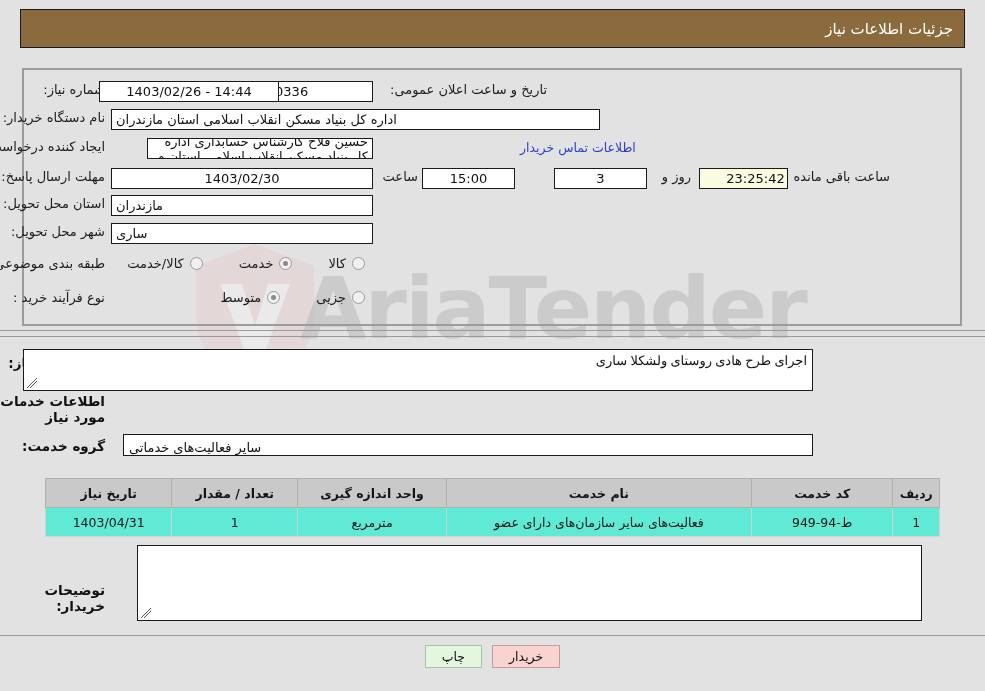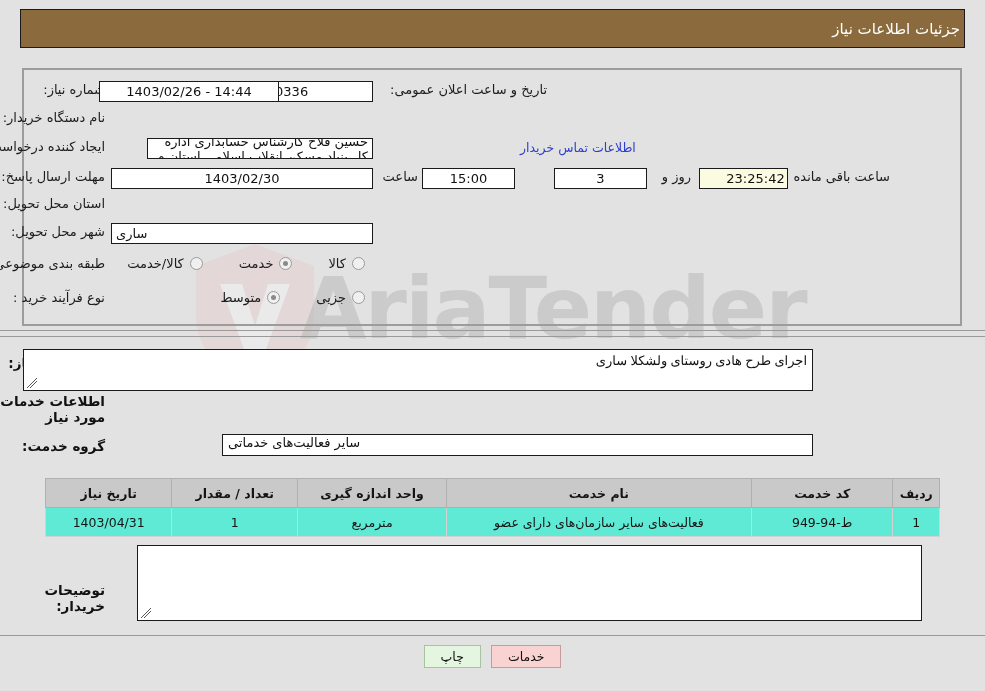--- a/index.html
+++ b/index.html
@@ -54,21 +54,21 @@
     width: 945px;
     height: 39px;
     background: #8b6b3e;
     border: 1px solid #1a1a1a;
     box-sizing: border-box;
     color: #ffffff;
     font-size: 15px;
     display: flex;
     align-items: center;
     justify-content: flex-start;
-    padding-right: 4px;
+    padding-right: 11px;
     z-index: 3;
   }
 
   
   .panel {
     position: absolute;
     left: 22px;
     top: 68px;
     width: 940px;
     height: 258px;
@@ -255,20 +255,23 @@
   <div class="row" style="right:438px; top:82px;">
     <span class="lbl">تاریخ و ساعت اعلان عمومی:</span>
   </div>
   <div class="inp center" style="position:absolute; right:601px; top:81px; width:180px; z-index:3; right:auto; left:99px;">
     <span>14:44 - 1403/02/26</span>
   </div>
 
   <div class="row" style="right:880px; top:110px;">
     <span class="lbl">نام دستگاه خریدار:</span>
   </div>
+  <div class="inp right" style="position:absolute; right:385px; top:109px; width:489px; z-index:3;">
+    <span>اداره کل بنیاد مسکن انقلاب اسلامی استان مازندران</span>
+  </div>
 
   <div class="row" style="right:880px; top:139px;">
     <span class="lbl">ایجاد کننده درخواست:</span>
   </div>
   <div class="inp right" style="position:absolute; right:612px; top:138px; width:226px; z-index:3;">
     <span>حسین فلاح کارشناس حسابداری اداره کل بنیاد مسکن انقلاب اسلامی استان م</span>
   </div>
   <div class="row" style="right:none; left:520px; top:140px;">
     <a class="link">اطلاعات تماس خریدار</a>
   </div>
@@ -294,20 +297,23 @@
   </div>
   <div class="inp center yellow" style="position:absolute; right:197px; top:168px; width:89px; z-index:3;padding-left:28px;">
     <span>23:25:42</span>
   </div>
   <div class="row" style="right:95px; top:169px;">
     <span class="lbl">ساعت باقی مانده</span>
   </div>
 
   <div class="row" style="right:880px; top:196px;">
     <span class="lbl">استان محل تحویل:</span>
+  </div>
+  <div class="inp right" style="position:absolute; right:612px; top:195px; width:262px; z-index:3;">
+    <span>مازندران</span>
   </div>
 
   <div class="row" style="right:880px; top:224px;">
     <span class="lbl">شهر محل تحویل:</span>
   </div>
   <div class="inp right" style="position:absolute; right:612px; top:223px; width:262px; z-index:3;">
     <span>ساری</span>
   </div>
 
   <div class="row" style="right:880px; top:256px;">
@@ -349,21 +355,21 @@
   <div class="textarea" style="right:172px; top:349px; width:790px; height:42px;font-family:Liberation Serif, serif;">
     <span>اجرای طرح هادی روستای ولشکلا ساری</span>
     <svg class="resize-grip" viewBox="0 0 12 12">
       <path d="M1 11 L11 1 M4 11 L11 4" stroke="#555" stroke-width="1" fill="none"></path>
     </svg>
   </div>
 
   <div class="section-head" style="right:880px; top:393px;">اطلاعات خدمات مورد نیاز</div>
 
   <div class="section-head" style="right:880px; top:438px;">گروه خدمت:</div>
-  <div class="textarea" style="right:172px; top:434px; width:591px; height:22px; display:flex; align-items:flex-start; justify-content:flex-end; padding:0 5px;">
+  <div class="textarea" style="right:172px; top:434px; width:690px; height:22px; display:flex; align-items:flex-end; justify-content:flex-end; padding:0 5px;">
     <span>سایر فعالیت‌های خدماتی</span>
   </div>
 
   <table class="grid" style="right:45px; top:478px; width:895px;">
     <thead>
       <tr id="table-head-row">
           <th style="width: 38px;">ردیف</th>
           <th style="width: 140px;">کد خدمت</th>
           <th style="width: 320px;">نام خدمت</th>
           <th style="width: 150px;">واحد اندازه گیری</th>
@@ -387,17 +393,17 @@
   <div class="textarea" style="right:63px; top:545px; width:785px; height:76px;">
     <span></span>
     <svg class="resize-grip" viewBox="0 0 12 12">
       <path d="M1 11 L11 1 M4 11 L11 4" stroke="#555" stroke-width="1" fill="none"></path>
     </svg>
   </div>
 
   <div class="divider" style="top:635px;"></div>
 
   <div class="btnbar">
-    <button class="btn back">خدمات</button>
+    <button class="btn back">خریدار</button>
     <button class="btn print">چاپ</button>
   </div>
 
 </div>
 
 </body></html>

